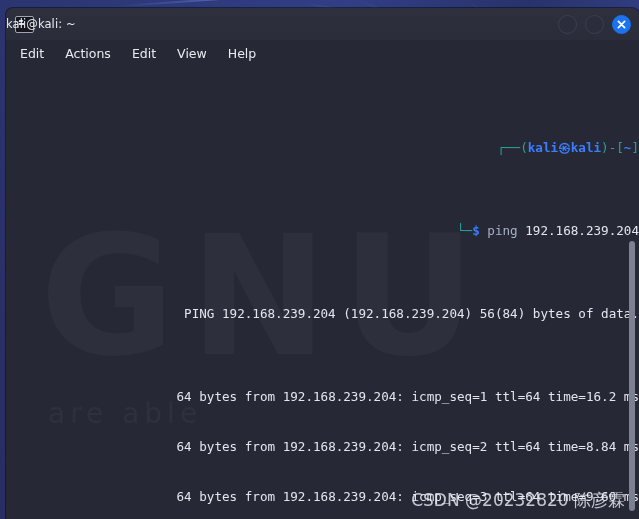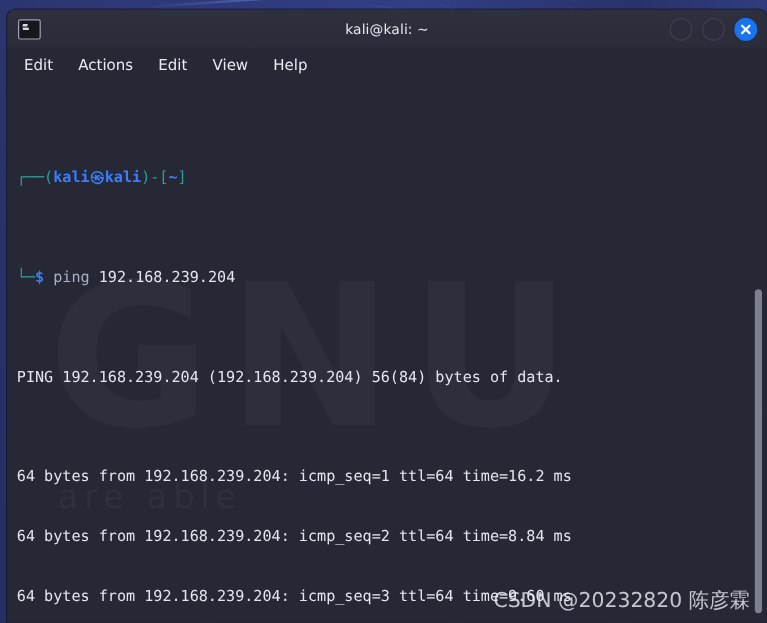--- a/index.html
+++ b/index.html
@@ -74,21 +74,20 @@
   #term-icon::after {
     content: "";
     position: absolute;
     left: 2.5px; top: 6.5px;
     width: 5px; height: 1.5px;
     background: #d8dbe6;
   }
   #window-title {
     position: absolute;
     left: 0; right: 0;
-    text-align: center;
     font-size: 11.5px;
     color: #e7e9f0;
     letter-spacing: 0.1px;
     pointer-events: none;
   }
   #win-controls {
     position: absolute;
     right: 8px;
     top: 0;
     height: 32px;
@@ -166,21 +165,21 @@
 
   #screen {
     position: relative;
     padding: 7px 0 0 8px;
     font-family: "DejaVu Sans Mono", monospace;
     font-size: 12.6px;
     line-height: 16.6px;
     color: #e4e6ee;
     white-space: pre;
   }
-  .ln { height: 16.6px; }
+  .ln { height: 16.6px; text-align: right; }
 
   
   .c-cyan   { color: #2aa198; }
   .c-blue   { color: #3b7dfd; font-weight: bold; }
   .c-cmd    { color: #a8b0c8; }
   .c-white  { color: #e4e6ee; }
 
   
   #scrollbar {
     position: absolute;

